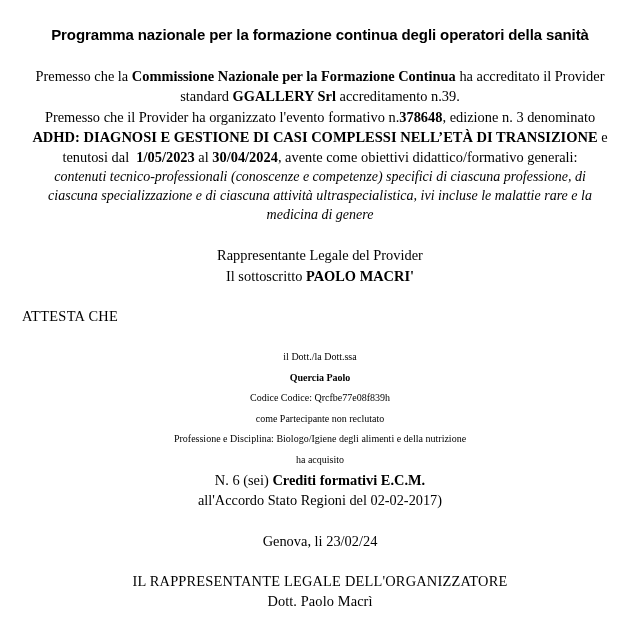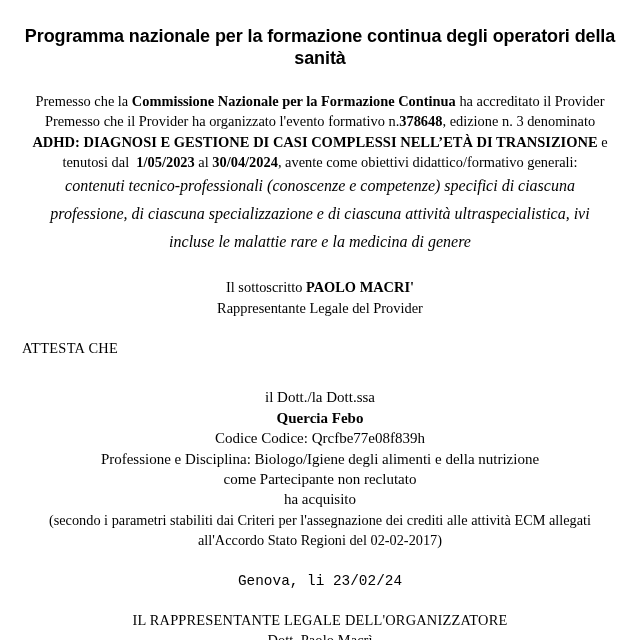--- a/index.html
+++ b/index.html
@@ -20,21 +20,21 @@
     height: 640px;
     box-sizing: border-box;
     padding: 0 22px;
     position: relative;
   }
 
   
   .doc-title {
     font-family: "Liberation Sans", "DejaVu Sans", sans-serif;
     font-weight: bold;
-    font-size: 18px;
+    font-size: 15px;
     text-align: center;
     line-height: 1.2;
     margin-top: 26px;
     letter-spacing: -0.1px;
   }
 
   
   .premise {
     text-align: center;
     font-size: 14.4px;
@@ -46,22 +46,22 @@
   }
   b, .b { font-weight: bold; }
 
   .evt-title {
     font-weight: bold;
     font-size: 14.5px;
   }
 
   .objectives {
     font-style: italic;
-    font-size: 16px;
-    line-height: 28px;
+    font-size: 14px;
+    line-height: 19px;
     padding: 0 26px;
   }
 
   
   .sig-block {
     text-align: center;
     font-size: 14.4px;
     line-height: 20.5px;
     margin-top: 21px;
   }
@@ -69,23 +69,23 @@
   .attesta {
     text-align: left;
     font-size: 14.4px;
     margin-top: 22px;
     letter-spacing: 0.3px;
   }
 
   
   .participant {
     text-align: center;
-    font-size: 15px;
+    font-size: 10px;
     line-height: 20.4px;
-    margin-top: 30px;
+    margin-top: 22px;
   }
   .participant .name {
     font-weight: bold;
   }
 
   .credits {
     text-align: center;
     font-size: 14.4px;
     line-height: 20.4px;
     margin-top: 0px;
@@ -93,21 +93,20 @@
   .criteria {
     text-align: center;
     font-size: 14.3px;
     line-height: 20.4px;
   }
 
   .place-date {
     text-align: center;
     font-size: 14.4px;
     margin-top: 22px;
-    font-family: Liberation Mono, monospace;
   }
 
   .closing {
     text-align: center;
     font-size: 14.4px;
     line-height: 20.4px;
     margin-top: 21px;
     letter-spacing: 0.1px;
   }
   .closing .role {
@@ -116,45 +115,48 @@
 </style>
 </head>
 <body>
 
 <div class="page">
 
   <div class="doc-title">Programma nazionale per la formazione continua degli operatori della sanità</div>
 
   <div class="premise">
     <div class="line"><span>Premesso che la </span><b>Commissione Nazionale per la Formazione Continua</b><span> ha accreditato il Provider</span></div>
+    <div class="line"><span>standard </span><b>GGALLERY Srl</b><span> accreditamento n.39.</span></div>
     <div class="line"><span>Premesso che il Provider ha organizzato l'evento formativo n.</span><b>378648</b><span>, edizione n. 3 denominato</span></div>
     <div class="line"><span class="evt-title">ADHD: DIAGNOSI E GESTIONE DI CASI COMPLESSI NELL’ETÀ DI TRANSIZIONE</span><span> e</span></div>
     <div class="line"><span>tenutosi dal </span>&nbsp;<b>1/05/2023</b><span> al </span><b>30/04/2024</b><span>, avente come obiettivi didattico/formativo generali: </span></div>
     <div class="objectives">contenuti tecnico-professionali (conoscenze e competenze) specifici di ciascuna professione, di ciascuna specializzazione e di ciascuna attività ultraspecialistica, ivi incluse le malattie rare e la medicina di genere</div>
   </div>
 
   <div class="sig-block">
+    <div>Rappresentante Legale del Provider</div>
     <div><span>Il sottoscritto </span><b>PAOLO MACRI'</b></div>
-    <div>Rappresentante Legale del Provider</div>
   </div>
 
   <div class="attesta">ATTESTA CHE</div>
 
   <div class="participant">
     <div>il Dott./la Dott.ssa</div>
-    <div class="name">Quercia Febo</div>
+    <div class="name">Quercia Paolo</div>
     <div><span>Codice Codice: </span><span>Qrcfbe77e08f839h</span></div>
+    <div>come Partecipante non reclutato</div>
     <div>Professione e Disciplina: Biologo/Igiene degli alimenti e della nutrizione</div>
-    <div>come Partecipante non reclutato</div>
     <div>ha acquisito</div>
   </div>
 
+  <div class="credits">
+    <div><span>N. 6 (sei) </span><b>Crediti formativi E.C.M.</b></div>
+  </div>
 
   <div class="criteria">
-    <div>(secondo i parametri stabiliti dai Criteri per l'assegnazione dei crediti alle attività ECM allegati</div>
     <div>all'Accordo Stato Regioni del 02-02-2017)</div>
   </div>
 
   <div class="place-date">Genova, li 23/02/24</div>
 
   <div class="closing">
     <div class="role">IL RAPPRESENTANTE LEGALE DELL'ORGANIZZATORE</div>
     <div>Dott. Paolo Macrì</div>
   </div>
 

